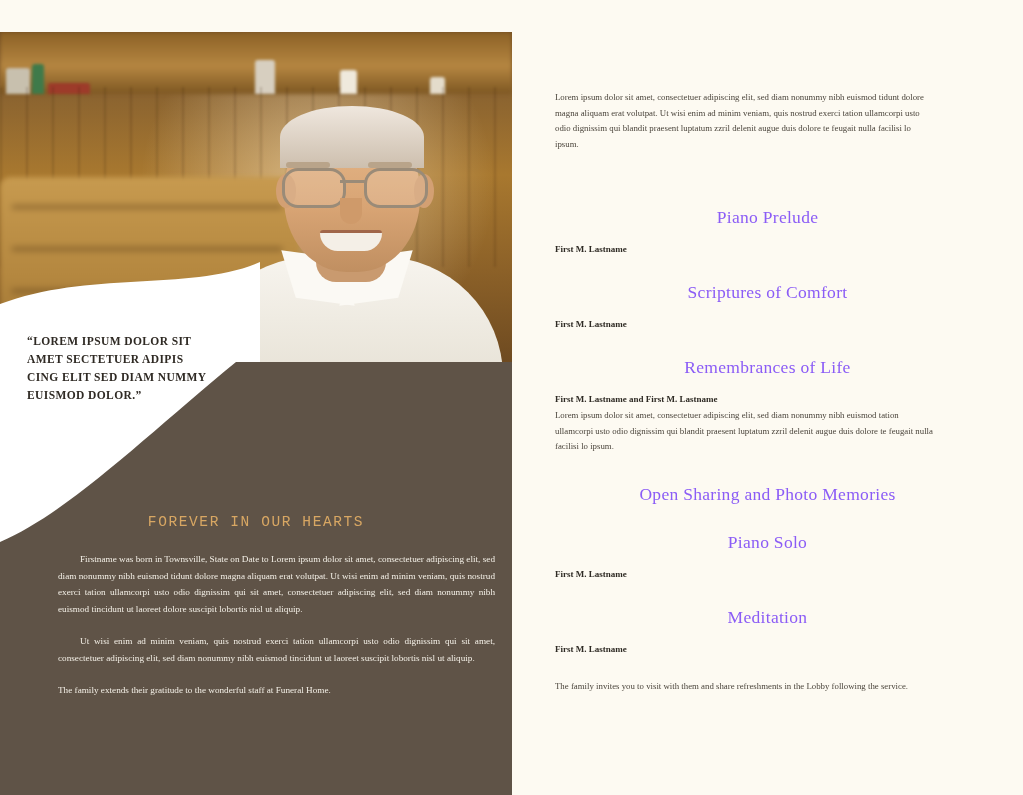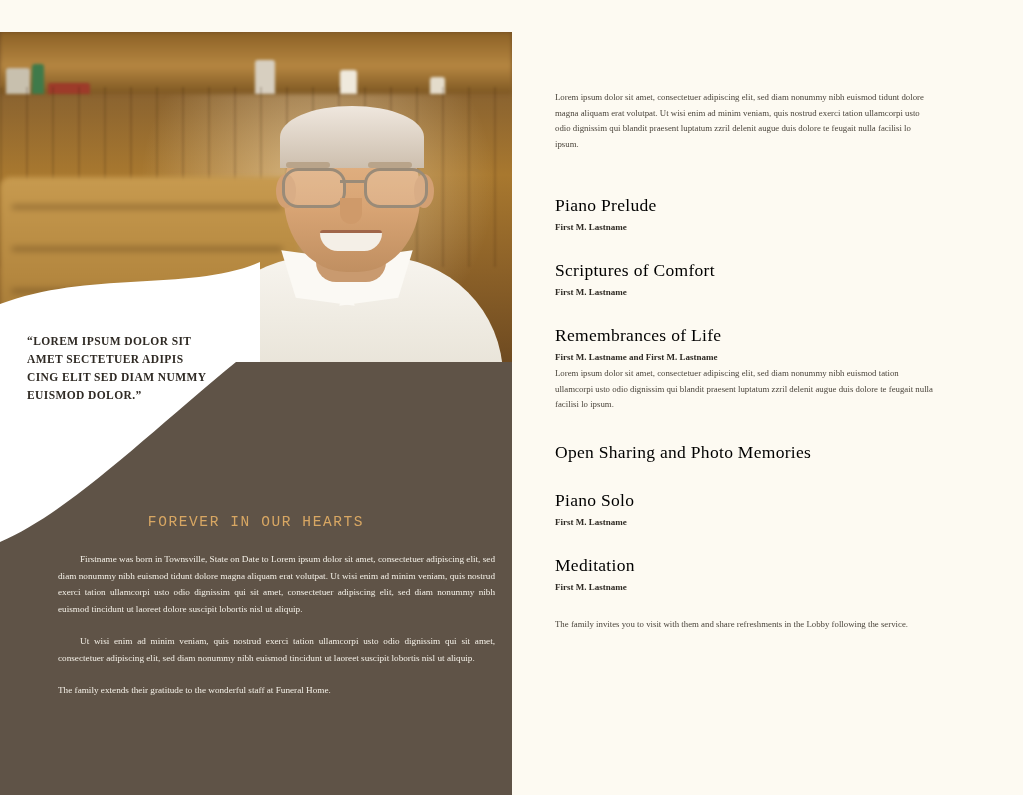--- a/index.html
+++ b/index.html
@@ -293,27 +293,28 @@
     color: #4b453c;
   }
   .program {
     position: absolute;
     left: 43px;
     top: 192px;
     width: 425px;
   }
   .prog-item { margin-bottom: 0; }
   .prog-title {
-    color: #000000;
+    color: #8b5cf6;
     font-size: 17.5px;
     line-height: 26px;
     letter-spacing: 0.3px;
     font-family: "Liberation Serif", serif;
     font-weight: normal;
-    margin: 0;
+    margin: 12px;
+    text-align: center;
   }
   .prog-person {
     color: #2e2a24;
     font-size: 9px;
     font-weight: bold;
     line-height: 15px;
     margin: 2px 0 0 0;
   }
   .prog-body {
     color: #4b453c;

